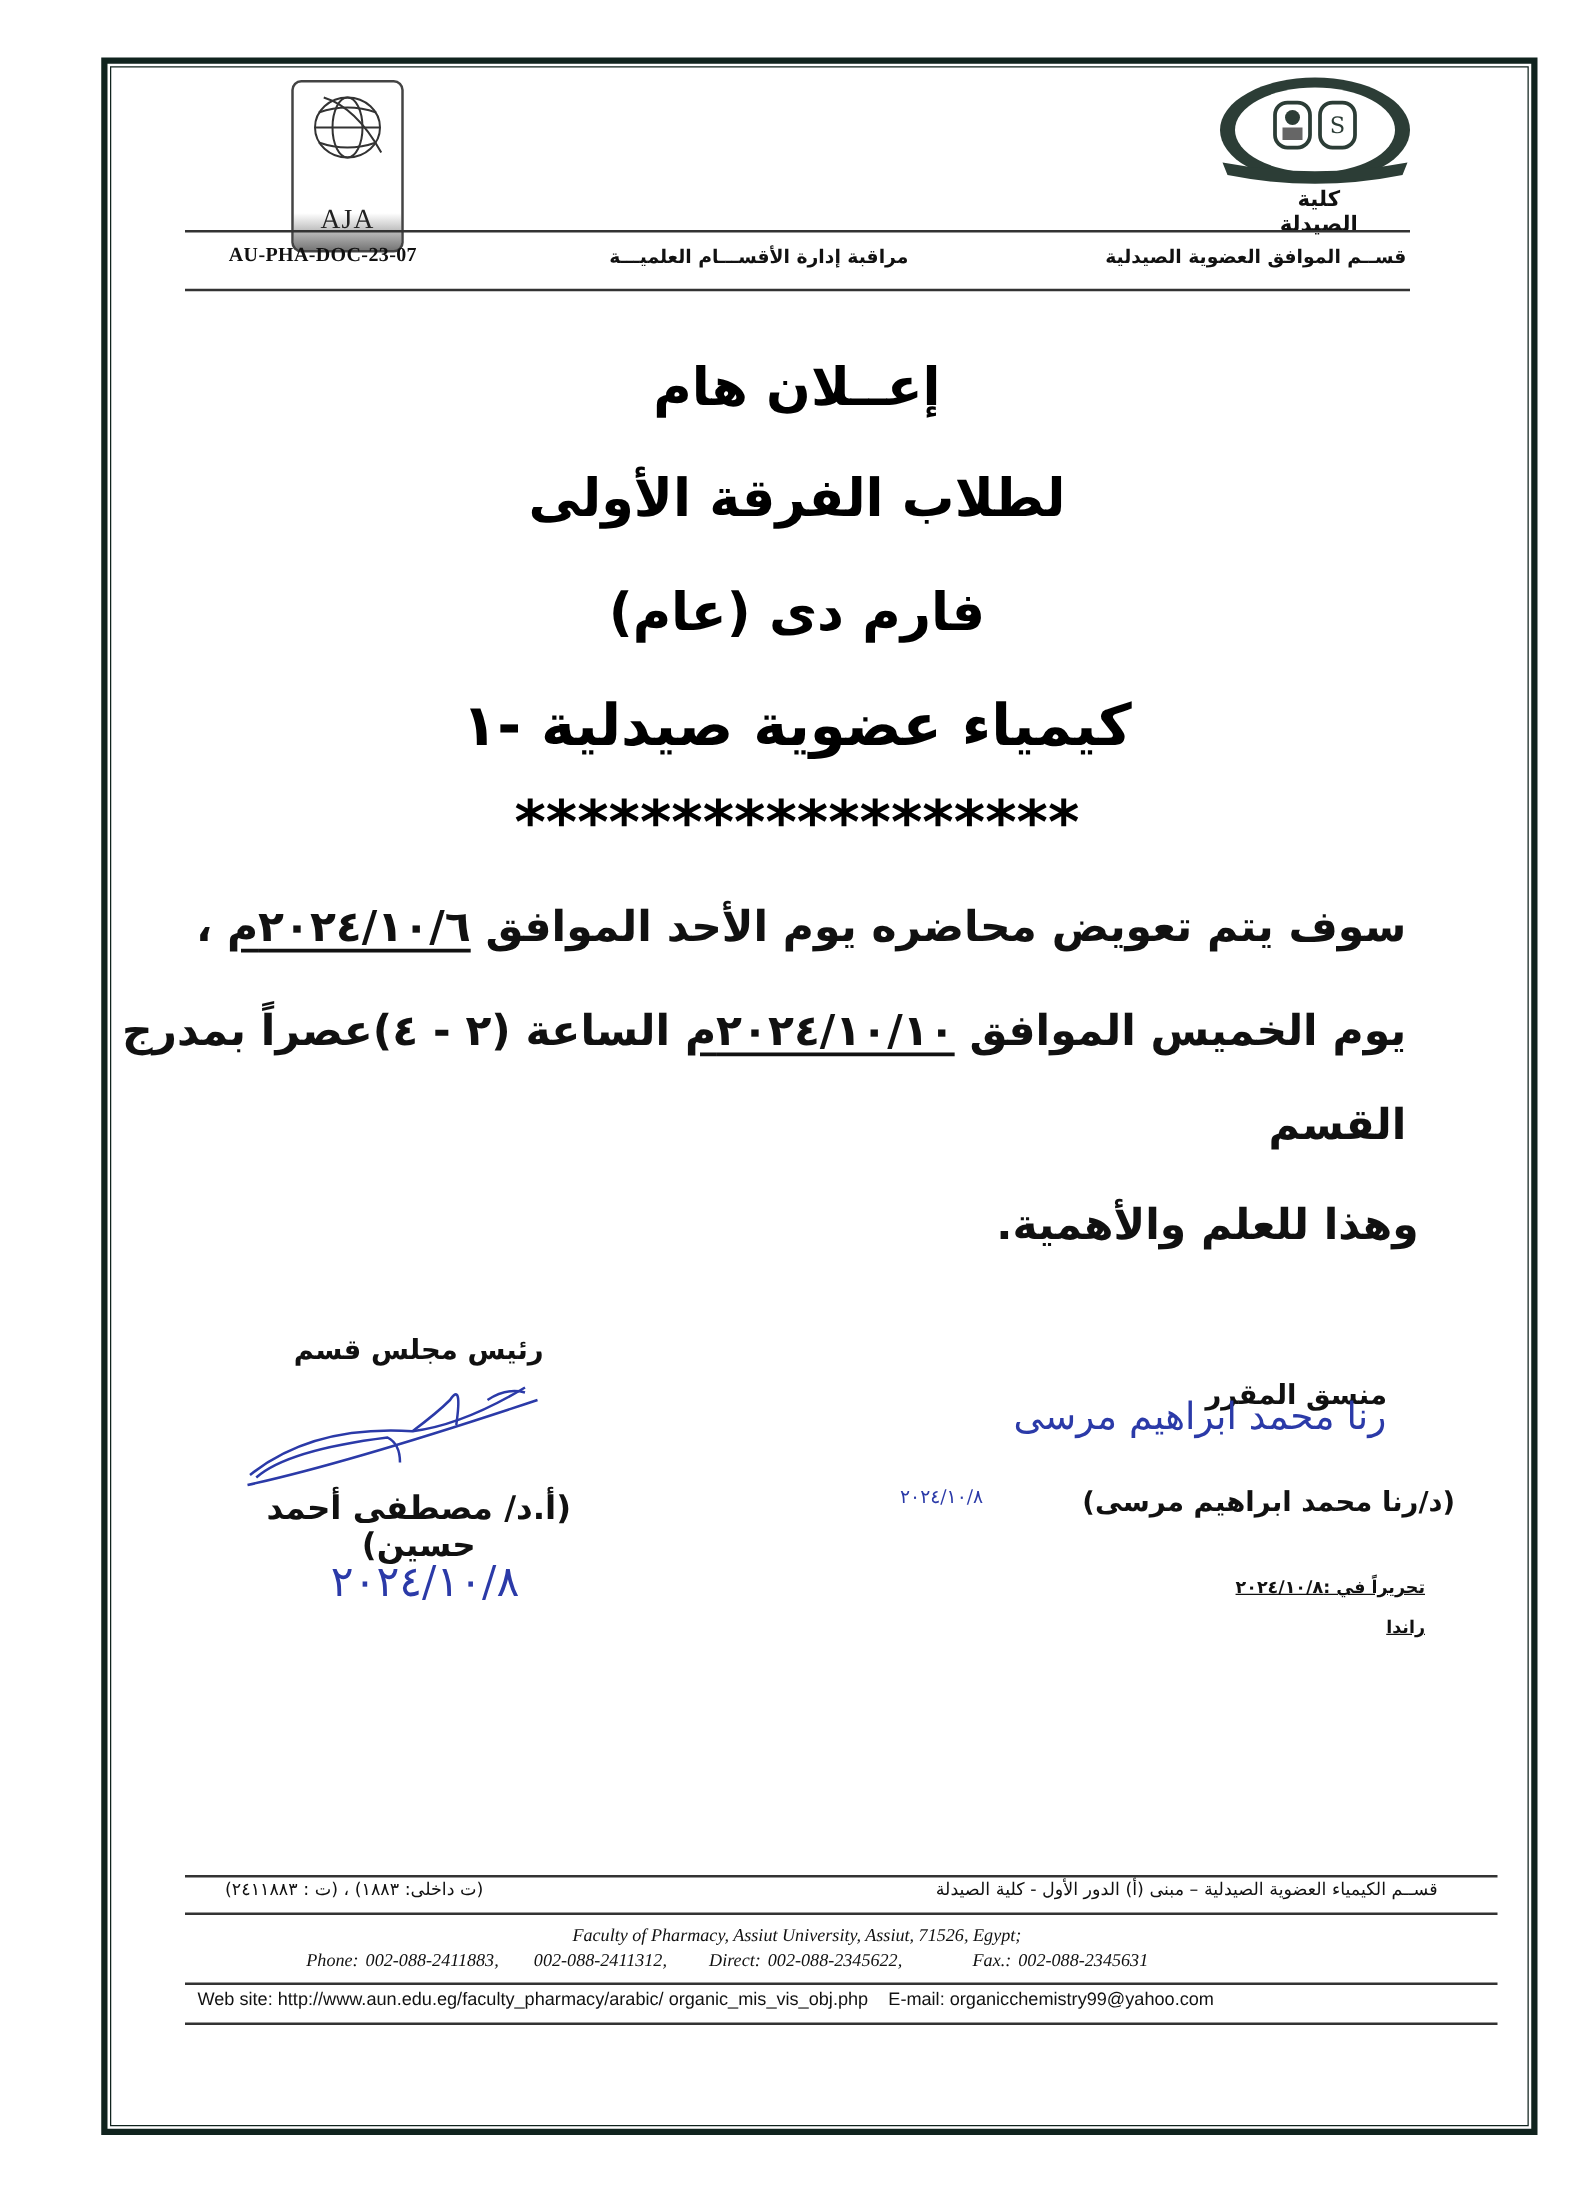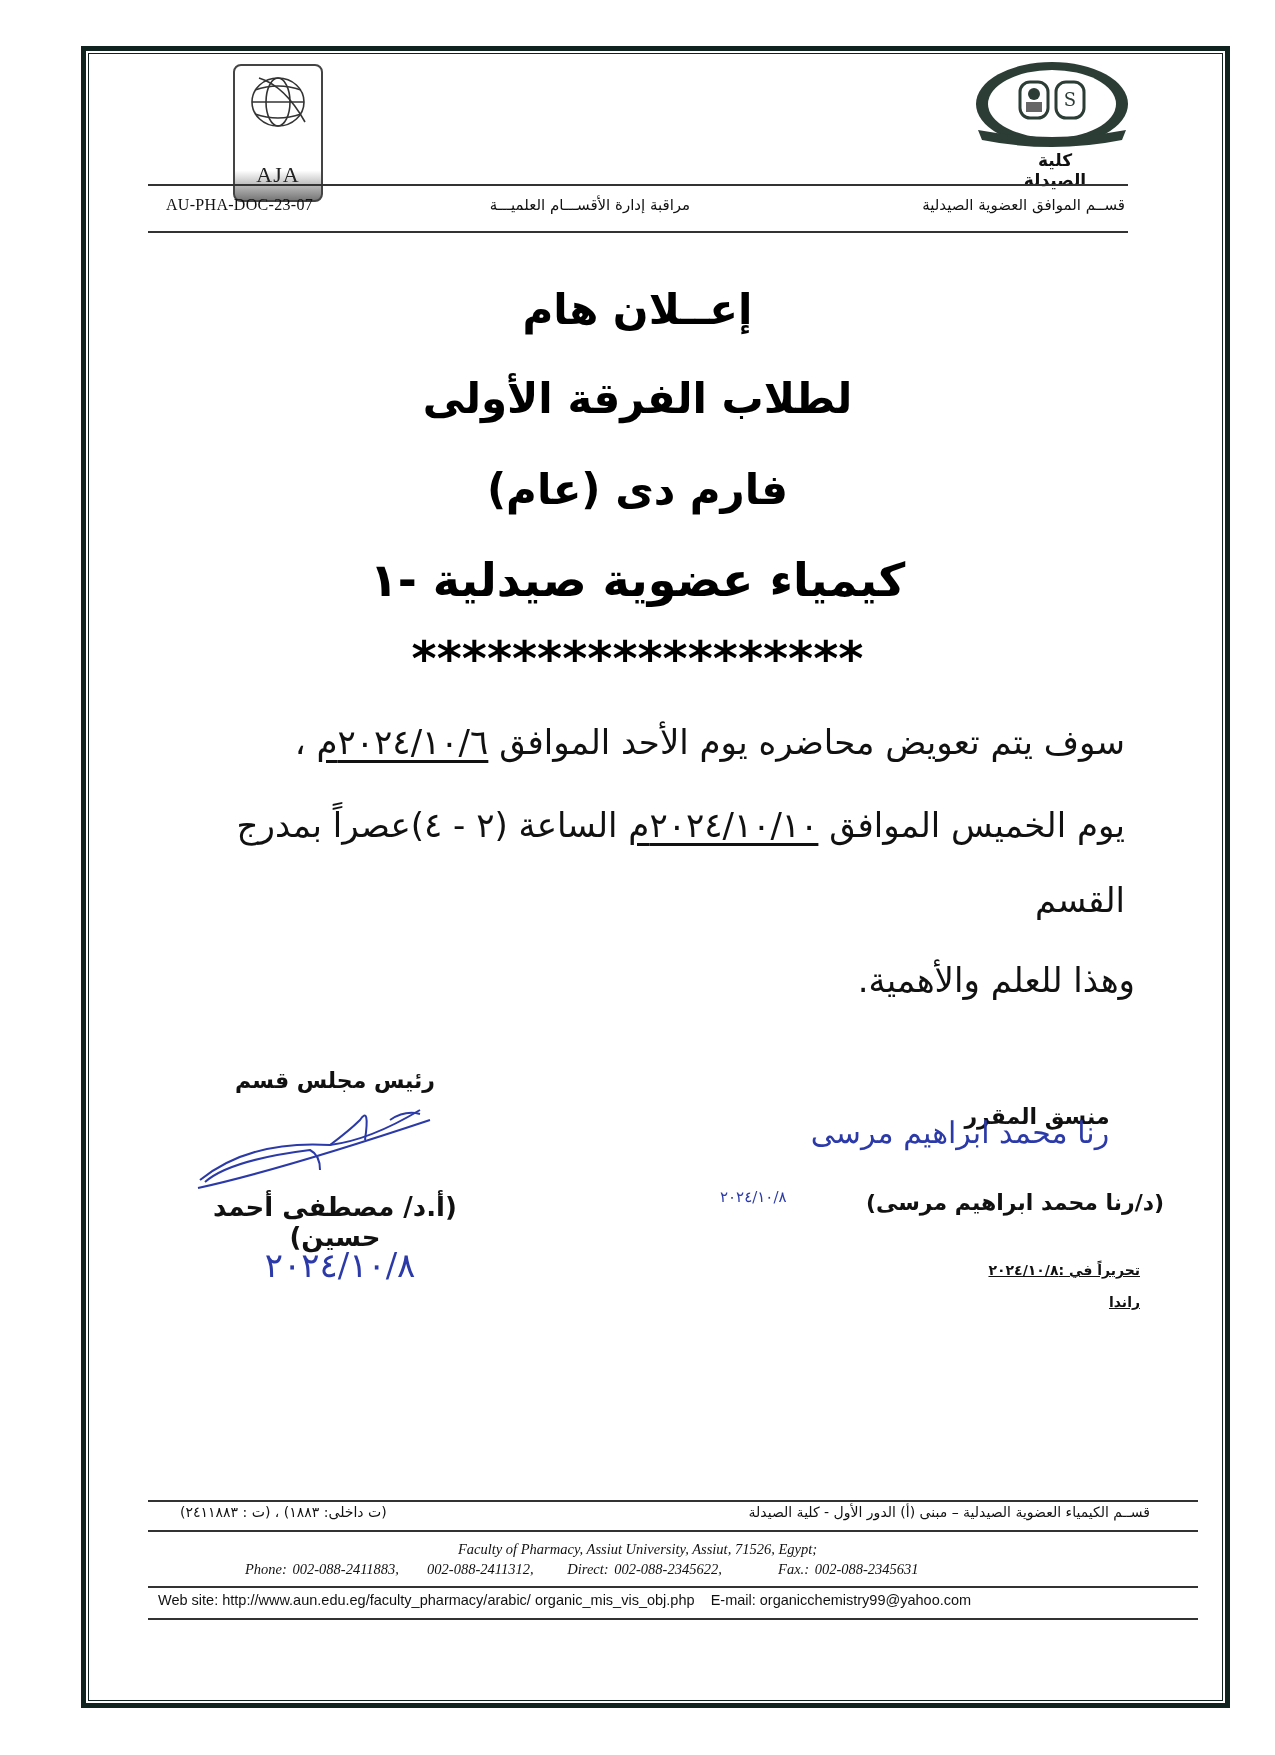--- a/index.html
+++ b/index.html
@@ -17,33 +17,33 @@
   .aja-logo { left:233px; top:64px; width:90px; height:138px; border:2px solid #444; border-radius:8px;
               background:linear-gradient(#fff 0%, #fff 78%, #777 100%); box-sizing:border-box; }
   .aja-logo svg { position:absolute; left:10px; top:6px; }
   .aja-text { position:absolute; left:0; right:0; bottom:12px; text-align:center;
               font-family:"Liberation Serif", serif; font-size:22px; color:#222; letter-spacing:1px; }
 
   
   .seal { left:972px; top:60px; width:160px; height:96px; }
   .faculty-name { left:1005px; top:150px; width:100px; text-align:center; font-weight:bold; font-size:17px; }
 
-  .hdr-row { top:196px; font-size:15px; font-weight:normal; }
+  .hdr-row { top:196px; font-size:15px; font-weight:bold;margin-left:17px; }
   .doc-code { left:166px; font-family:"Liberation Serif", serif; font-size:16px; letter-spacing:0.3px; }
   .hdr-center { left:450px; width:280px; text-align:center; }
   .hdr-right { right:150px; text-align:right; }
 
   .title { left:0; width:1275px; text-align:center; font-weight:bold; color:#000; }
   .t1 { top:285px; font-size:42px;text-align:center; }
   .t2 { top:374px; font-size:42px; }
   .t3 { top:465px; font-size:42px; }
   .t4 { top:553px; font-size:46px; }
   .stars { top:630px; font-size:48px; letter-spacing:0px; font-family:"DejaVu Sans", sans-serif; }
 
-  .body-line { right:150px; font-size:34px; font-weight:normal; text-align:right; white-space:nowrap; }
+  .body-line { right:150px; font-size:34px; font-weight:bold; text-align:right; white-space:nowrap; }
   .bl1 { top:722px; }
   .bl2 { top:805px; left:150px; }
   .bl3 { top:880px; }
   .bl4 { top:960px; right:140px; }
   .u { text-decoration:underline; text-underline-offset:6px; }
 
   .sig-title { font-size:22px; font-weight:bold; text-align:center; }
   .sig-left-title { left:225px; width:220px; top:1068px; }
   .sig-right-title { left:952px; width:170px; top:1056px;margin-top:48px; }
   .sig-left-name { left:190px; width:290px; top:1192px; font-size:26px; font-weight:bold; text-align:center; }

